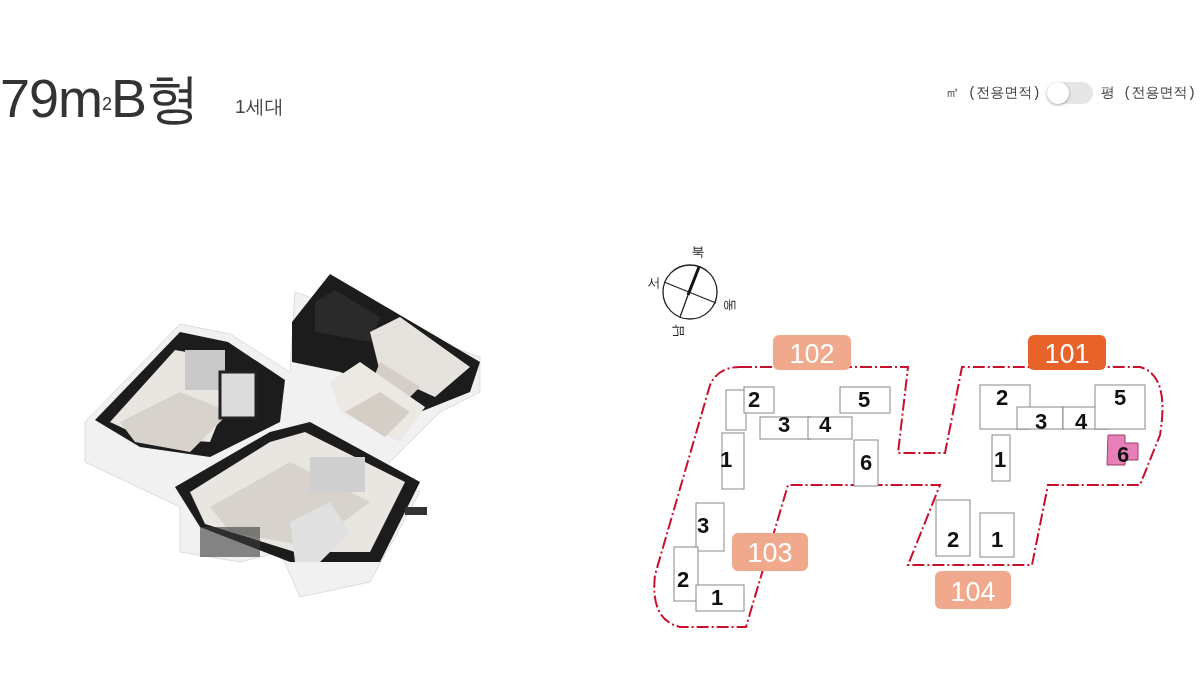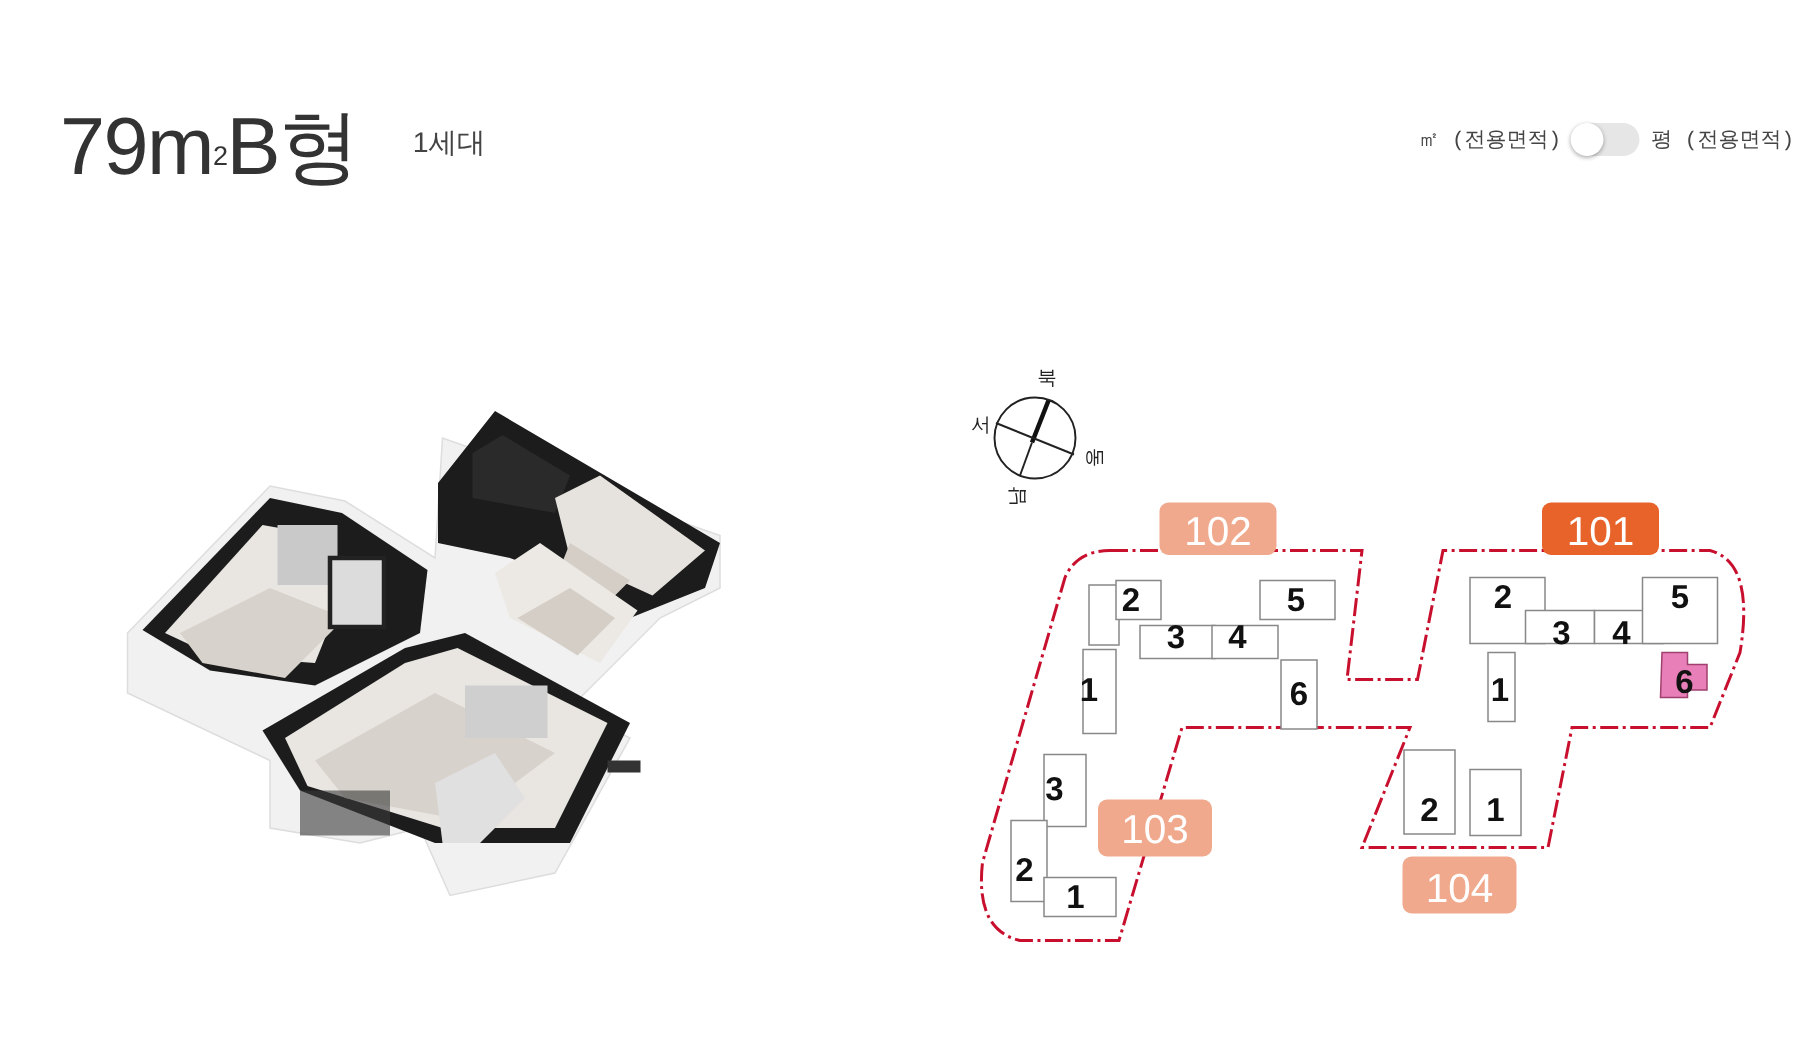--- a/index.html
+++ b/index.html
@@ -1,20 +1,20 @@
 <!DOCTYPE html>
 <html><head>
 <meta charset="utf-8">
 <style>
   html, body { margin:0; padding:0; background:#ffffff; }
   body { width:1200px; height:691px; position:relative; overflow:hidden; font-family:"DejaVu Sans","Liberation Sans",sans-serif; color:#222; }
-  .title-wrap { position:absolute; left:0; top:68px; display:flex; align-items:flex-end;padding-left:40px; }
+  .title-wrap { position:absolute; left:0; top:68px; display:flex; align-items:flex-end; }
   .title { font-family:"Liberation Sans",sans-serif; font-size:54px; font-weight:300; color:#333; letter-spacing:-1px; line-height:60px; }
   .title sup { font-size:18px; vertical-align:top; position:relative; top:6px; }
-  .units { font-family:"Liberation Sans",sans-serif; font-size:19px; color:#444; margin-left:36px; margin-bottom:20px; }
+  .units { font-family:"Liberation Sans",sans-serif; font-size:19px; color:#444; margin-left:36px; margin-bottom:8px; }
   .toggle-wrap { position:absolute; right:4px; top:82px; display:flex; align-items:center; font-size:14px; color:#444; font-family:Liberation Mono, monospace; }
   .toggle { width:46px; height:22px; border-radius:11px; background:#e6e6e6; position:relative; margin:0 8px 0 6px; cursor:pointer; }
   .toggle .knob { position:absolute; left:0; top:0; width:22px; height:22px; border-radius:50%; background:#fff; box-shadow:0 1px 3px rgba(0,0,0,0.35); }
   .floorplan { position:absolute; left:80px; top:262px; width:420px; height:340px; }
   .siteplan { position:absolute; left:640px; top:235px; width:560px; height:410px; }
   .badge { font-family:"Liberation Sans",sans-serif; }
 </style>
 </head>
 <body>
 

